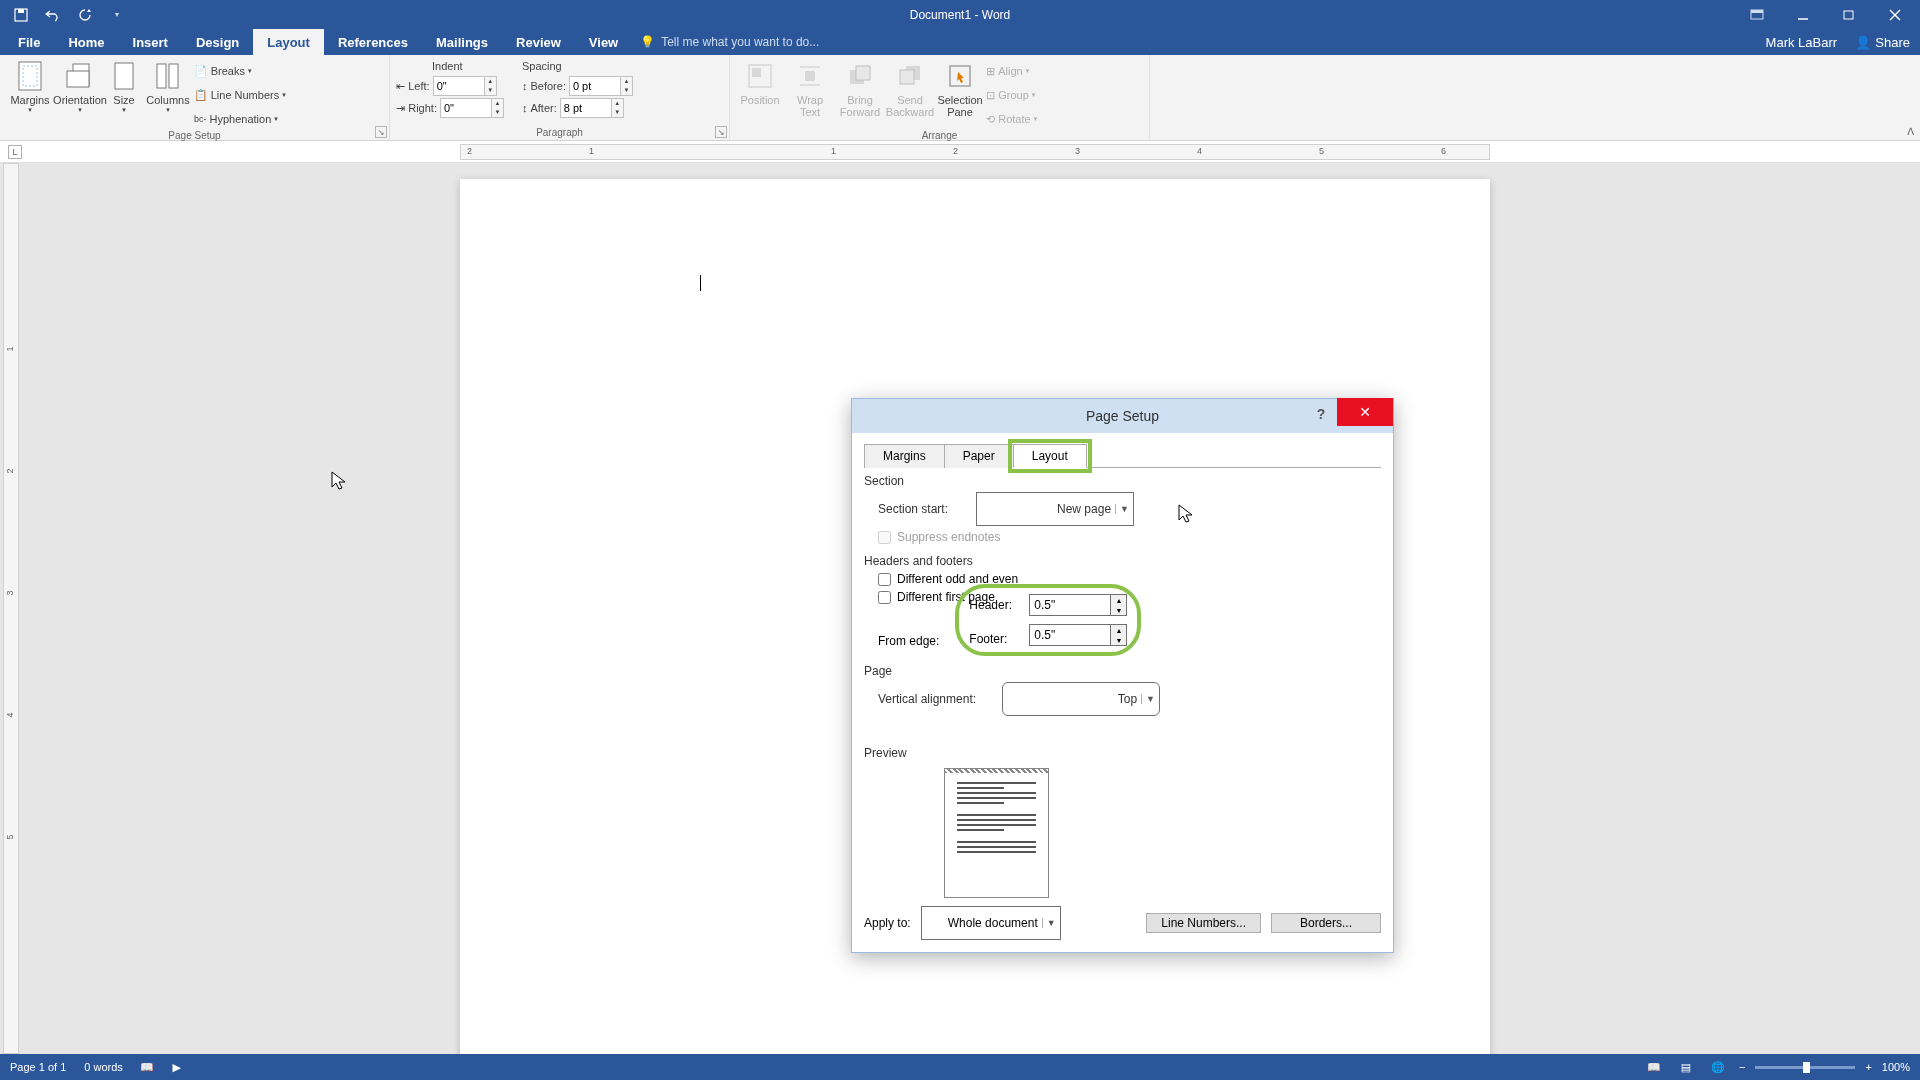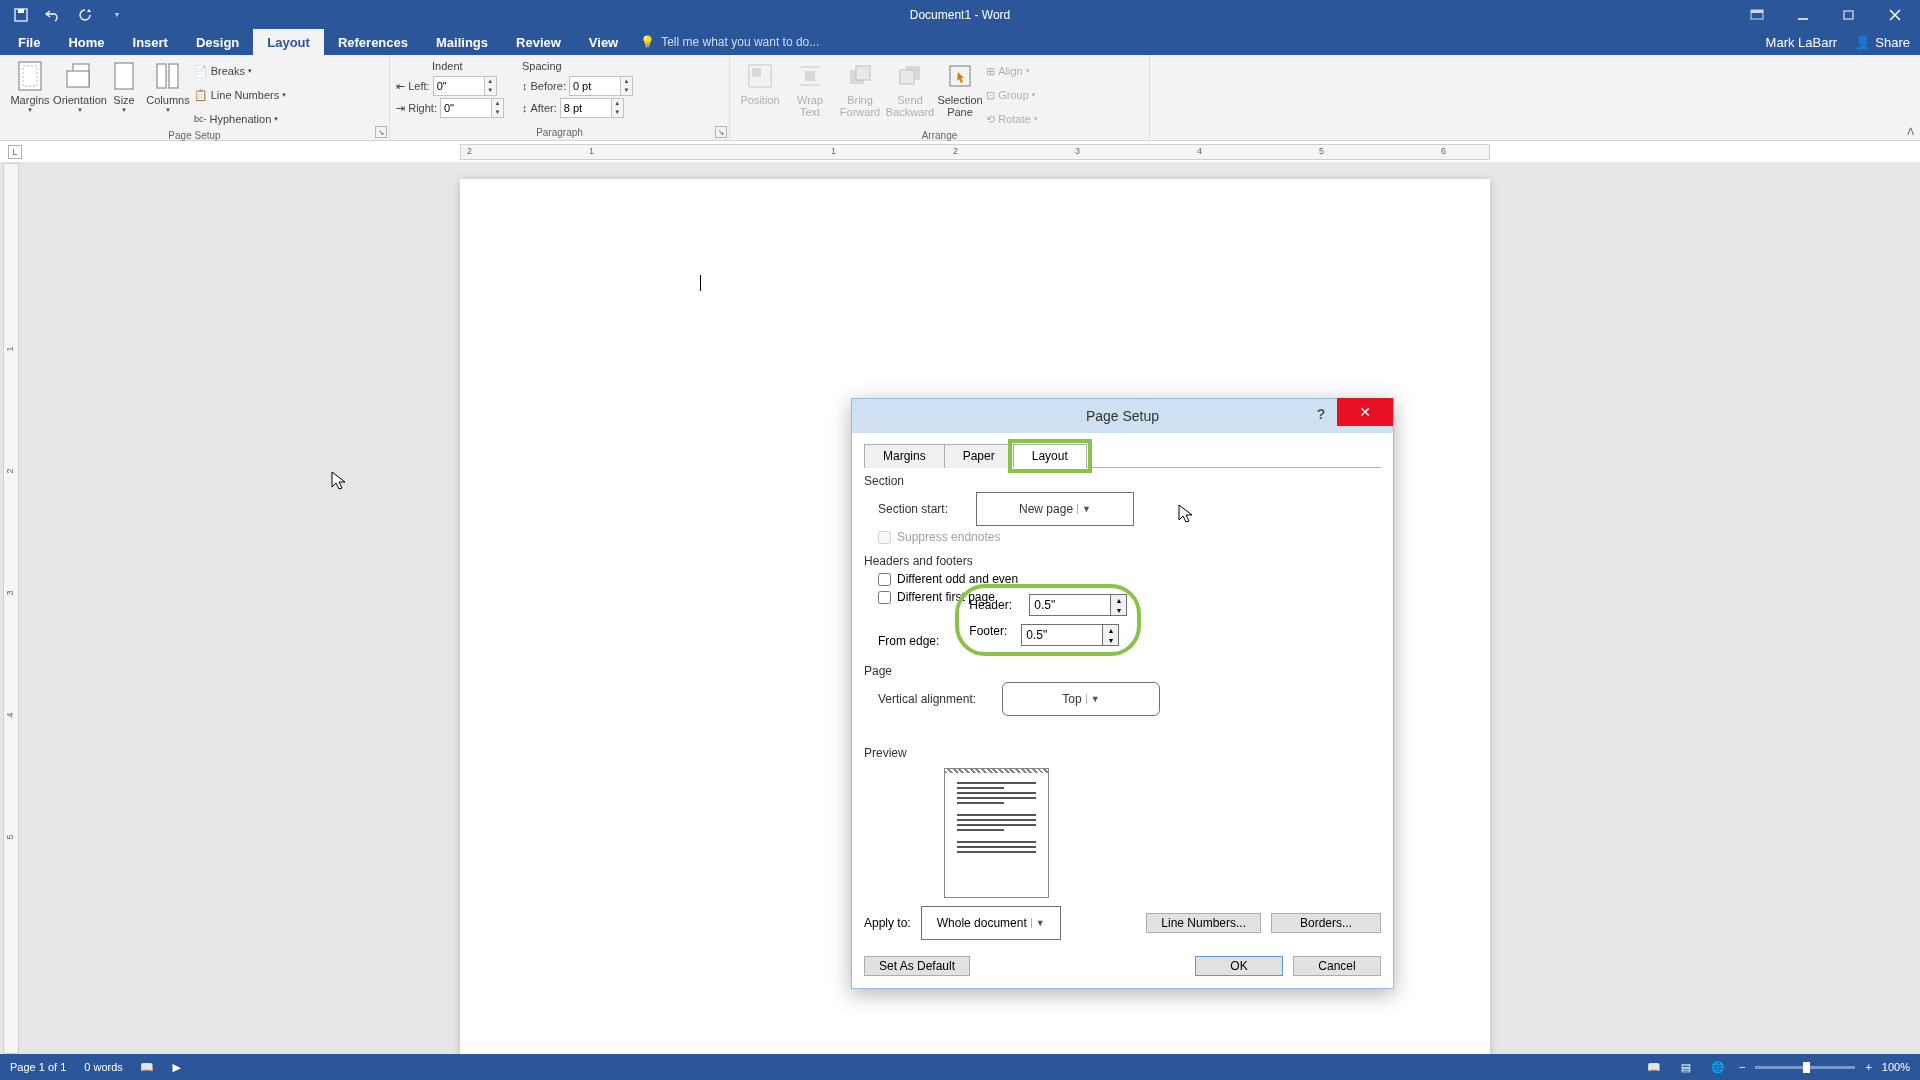--- a/index.html
+++ b/index.html
@@ -56,21 +56,21 @@
 .dialog-titlebar { background: #cfe0f2; height: 34px; display: flex; align-items: center; justify-content: center; position: relative; font-size: 14px; color: #333; }
 .dialog-help { position: absolute; right: 60px; top: 3px; width: 24px; height: 24px; display: flex; align-items: center; justify-content: center; cursor: pointer; font-weight: bold; color: #555; }
 .dialog-close { position: absolute; right: 0; top: -1px; width: 56px; height: 28px; background: #e81123; color: #fff; display: flex; align-items: center; justify-content: center; cursor: pointer; font-size: 14px; }
 .dialog-body { padding: 10px 12px 12px 12px; }
 .dlg-tabs { display: flex; border-bottom: 1px solid #acacac; margin-bottom: 6px; }
 .dlg-tab { padding: 4px 18px; font-size: 12px; border: 1px solid #acacac; border-bottom: none; background: #f0f0f0; margin-right: -1px; cursor: pointer; position: relative; top: 1px; }
 .dlg-tab.active { background: #fff; border-bottom: 1px solid #fff; }
 .highlight-green { outline: 4px solid #8bc34a; outline-offset: 1px; }
 .dlg-section-label { font-size: 12px; color: #333; margin: 4px 0; }
 .dlg-row { display: flex; align-items: center; font-size: 12px; color: #333; margin: 4px 0 4px 14px; gap: 8px; }
-.dlg-select { border: 1px solid #707070; height: 22px; font-size: 12px; padding: 16px 4px; background: #fff; display: flex; align-items: center; justify-content: center; cursor: pointer; }
+.dlg-select { border: 1px solid #707070; height: 22px; font-size: 12px; padding: 16px 4px; background: #fff; display: flex; align-items: center; justify-content: flex-end; cursor: pointer; }
 .dlg-select .arrow { font-size: 9px; color: #555; border-left: 1px solid #b0b0b0; padding-left: 4px; margin-left: 4px; }
 .dlg-check { display: flex; align-items: center; gap: 6px; font-size: 12px; margin: 4px 0 4px 14px; }
 .dlg-check input { width: 13px; height: 13px; }
 .dlg-check.disabled { color: #a0a0a0; }
 .from-edge-box { outline: 4px solid #8bc34a; padding: 6px 10px; display: inline-block; margin-left: 90px; margin-top: -22px; position: relative; border-radius: 26px; }
 .dlg-spin { display: flex; border: 1px solid #707070; height: 22px; background: #fff; width: 98px; }
 .dlg-spin input { border: none; width: 80px; font-size: 12px; padding: 0 4px; outline: none; }
 .dlg-spin .sp { display: flex; flex-direction: column; border-left: 1px solid #707070; width: 16px; }
 .dlg-spin .sp div { flex:1; font-size: 7px; text-align: center; background: #f0f0f0; cursor: pointer; display:flex; align-items:center; justify-content:center; }
 .preview-box { width: 105px; height: 130px; border: 1px solid #888; background: #fff; margin: 8px 0 8px 80px; padding: 10px 12px; display: flex; flex-direction: column; gap: 3px; }
@@ -424,21 +424,21 @@
           <div style="display:flex;align-items:center;gap:8px;margin-bottom:8px;">
             <span style="font-size:12px;width:52px;">Header:</span>
             <div class="dlg-spin">
                 <input value="0.5&quot;" style="">
                 <div class="sp">
                   <div>▲</div>
                   <div>▼</div>
                 </div>
               </div>
           </div>
-          <div style="display:flex;align-items:flex-start;">
+          <div style="display:flex;align-items:flex-end;gap:8px;">
             <span style="font-size:12px;width:52px;">Footer:</span>
             <div class="dlg-spin">
                 <input value="0.5&quot;" style="">
                 <div class="sp">
                   <div>▲</div>
                   <div>▼</div>
                 </div>
               </div>
           </div>
         </div>
@@ -476,27 +476,20 @@
         <span>Apply to:</span>
         <div class="dlg-select" style="width:140px;">
             <span>Whole document</span>
             <span class="arrow">▼</span>
           </div>
         <div style="flex:1;"></div>
         <div class="dlg-btn" style="min-width:110px;">Line Numbers...</div>
         <div class="dlg-btn" style="min-width:110px;">Borders...</div>
       </div>
 
-      <div class="dlg-bottom-btns">
-        <div class="dlg-btn">Set As Default</div>
-        <div style="display:flex;gap:10px;">
-          <div class="dlg-btn" style="border-color:#5b9bd5;">OK</div>
-          <div class="dlg-btn">Cancel</div>
-        </div>
-      </div>
     </div>
   </div>
 
   <svg class="mouse-cursor" width="18" height="22" style="left:330px;top:307px;position:absolute;">
       <path d="M2 2 L2 17 L6 13 L9 19 L12 18 L9 12 L15 12 Z" fill="#fff" stroke="#000" stroke-width="1"></path>
     </svg>
   <svg width="18" height="22" style="position:absolute;left:1177px;top:340px;z-index:999;">
       <path d="M2 2 L2 17 L6 13 L9 19 L12 18 L9 12 L15 12 Z" fill="#fff" stroke="#000" stroke-width="1"></path>
     </svg>
 </div>

